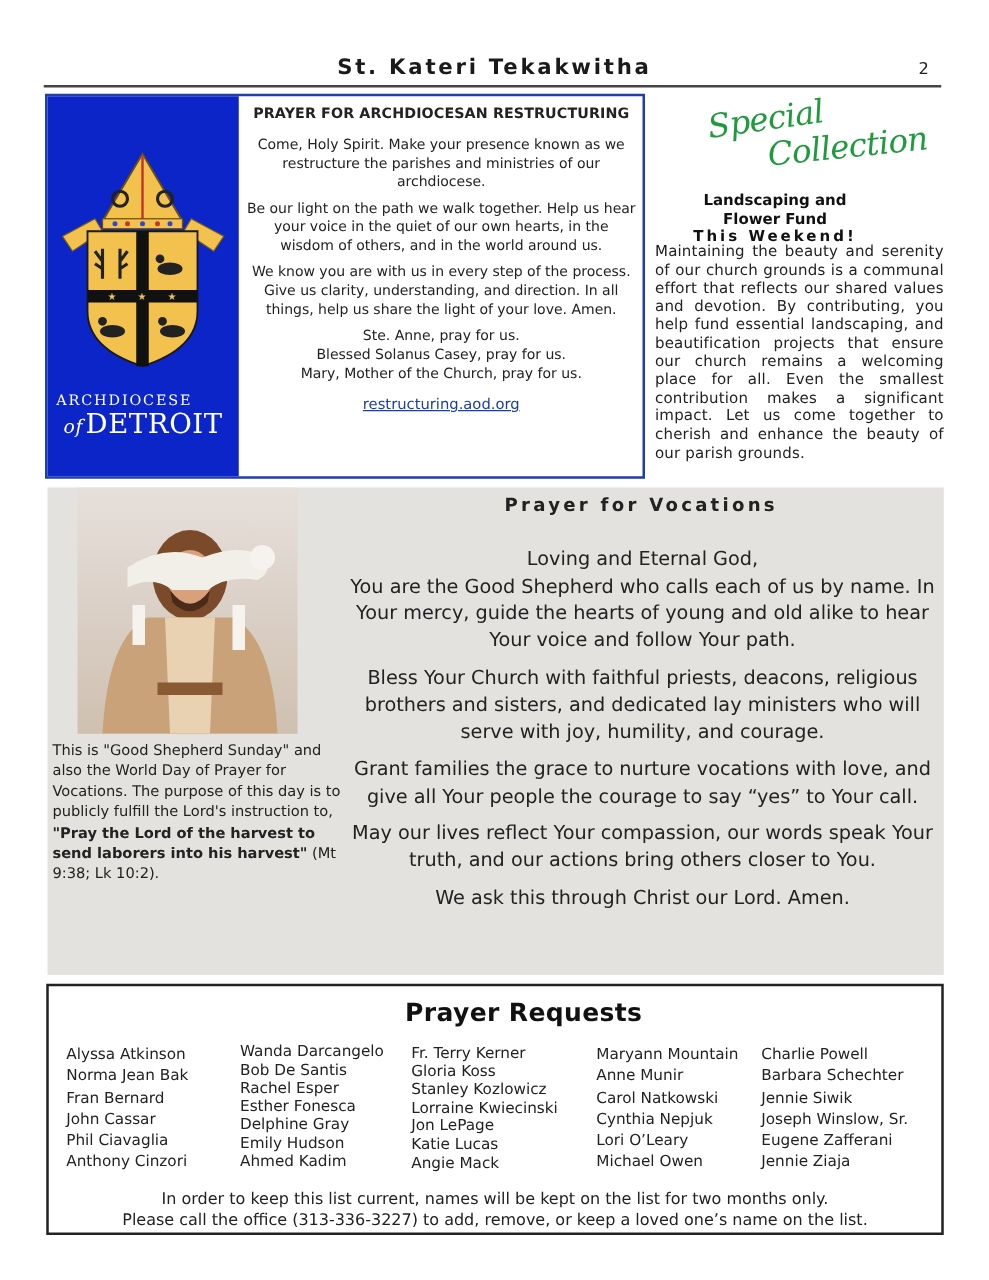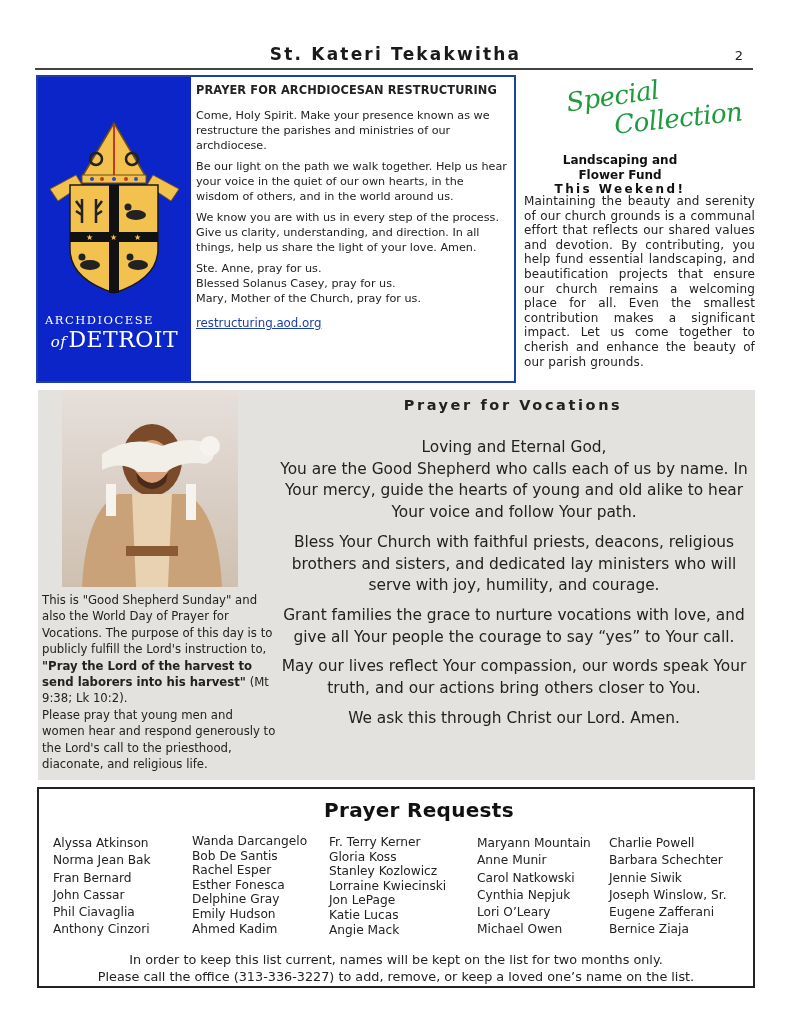--- a/index.html
+++ b/index.html
@@ -9,21 +9,21 @@
     .page-num { position: absolute; right: 48px; top: 48px; font-size: 13px; color: #222; }
     .header-rule { position: absolute; left: 35px; width: 718px; top: 68px; height: 2px; background: #444; }
 
     
     .aod-box { position: absolute; left: 36px; top: 75px; width: 480px; height: 308px; border: 2px solid #1f3fa8; box-sizing: border-box; background: #fff; }
     .aod-logo { position: absolute; left: 0; top: 0; width: 153px; height: 304px; background: #0b25c9; }
     .aod-logo svg { position: absolute; left: 8px; top: 42px; }
     .aod-word1 { position: absolute; left: 0; width: 123px; top: 236px; text-align: center; color: #fff; font-family: "DejaVu Serif", serif; font-size: 11.5px; letter-spacing: 1.5px; }
     .aod-word2 { position: absolute; left: 0; width: 153px; top: 250px; text-align: center; color: #fff; font-family: "DejaVu Serif", serif; font-size: 22px; letter-spacing: 0.5px; }
     .aod-word2 i { font-size: 15px; margin-right: 2px; }
-    .prayer-text { position: absolute; left: 158px; top: 6px; width: 314px; font-size: 11.2px; line-height: 15px; color: #222; }
+    .prayer-text { position: absolute; left: 158px; top: 6px; width: 314px; text-align: center; font-size: 11.2px; line-height: 15px; color: #222; }
     .prayer-text .ptitle { font-weight: bold; font-size: 11.4px; margin-bottom: 10px; letter-spacing: 0.1px; }
     .prayer-text p { margin: 0 0 6px 0; }
     .prayer-text .link { color: #1a3ea8; text-decoration: underline; font-size: 11.8px; margin-top: 10px; }
 
     
     .sc-area { position: absolute; left: 520px; top: 75px; width: 236px; }
     .sc-special { position: absolute; left: 46px; top: 6px; font-family: "DejaVu Serif", serif; font-style: italic; font-size: 26px; color: #1f9a3c; transform: rotate(-8deg); letter-spacing: -0.5px; }
     .sc-collection { position: absolute; left: 94px; top: 28px; font-family: "DejaVu Serif", serif; font-style: italic; font-size: 26px; color: #1f9a3c; transform: rotate(-6deg); letter-spacing: -0.5px; }
     .sc-sub { position: absolute; left: 0; width: 200px; text-align: center; font-weight: bold; font-size: 12px; color: #111; margin-top: 15px; }
     .sc-sub.l1 { top: 63px; }
@@ -129,21 +129,20 @@
       <circle cx="148" cy="56" r="10" fill="#f6f3ee"></circle>
       <path d="M20 197 Q24 120 56 104 L124 104 Q156 120 160 197 Z" fill="#c9a27a"></path>
       <path d="M70 104 L110 104 L106 197 L74 197 Z" fill="#e8d2b2"></path>
       <rect x="64" y="156" width="52" height="10" fill="#8a5a34"></rect>
       <rect x="44" y="94" width="10" height="32" fill="#f6f3ee"></rect>
       <rect x="124" y="94" width="10" height="36" fill="#f6f3ee"></rect>
     </svg>
   </div>
   <div class="voc-caption">
     <span>This is "Good Shepherd Sunday" and also the World Day of Prayer for Vocations. The purpose of this day is to publicly fulfill the Lord's instruction to, </span><b>"Pray the Lord of the harvest to send laborers into his harvest"</b><span> (Mt 9:38; Lk 10:2).</span><br>
-    <span>Please pray that young men and women hear and respond generously to the Lord's call to the priesthood, diaconate, and religious life.</span>
   </div>
   <div class="voc-title">Prayer for Vocations</div>
   <div class="voc-body">
     <p><span>Loving and Eternal God,</span><br><span>You are the Good Shepherd who calls each of us by name. In Your mercy, guide the hearts of young and old alike to hear Your voice and follow Your path.</span></p>
     <p>Bless Your Church with faithful priests, deacons, religious brothers and sisters, and dedicated lay ministers who will serve with joy, humility, and courage.</p>
     <p>Grant families the grace to nurture vocations with love, and give all Your people the courage to say “yes” to Your call.</p>
     <p>May our lives reflect Your compassion, our words speak Your truth, and our actions bring others closer to You.</p>
     <p>We ask this through Christ our Lord. Amen.</p>
   </div>
 </div>
@@ -183,19 +182,19 @@
     <div>Cynthia Nepjuk</div>
     <div>Lori O’Leary</div>
     <div>Michael Owen</div>
   </div>
   <div class="pr-col c5">
     <div>Charlie Powell</div>
     <div>Barbara Schechter</div>
     <div>Jennie Siwik</div>
     <div>Joseph Winslow, Sr.</div>
     <div>Eugene Zafferani</div>
-    <div>Bernice Ziaja</div>
+    <div>Jennie Ziaja</div>
   </div>
   <div class="pr-foot">
     <div>In order to keep this list current, names will be kept on the list for two months only.</div>
     <div>Please call the office (313-336-3227) to add, remove, or keep a loved one’s name on the list.</div>
   </div>
 </div>
 
 </body></html>

